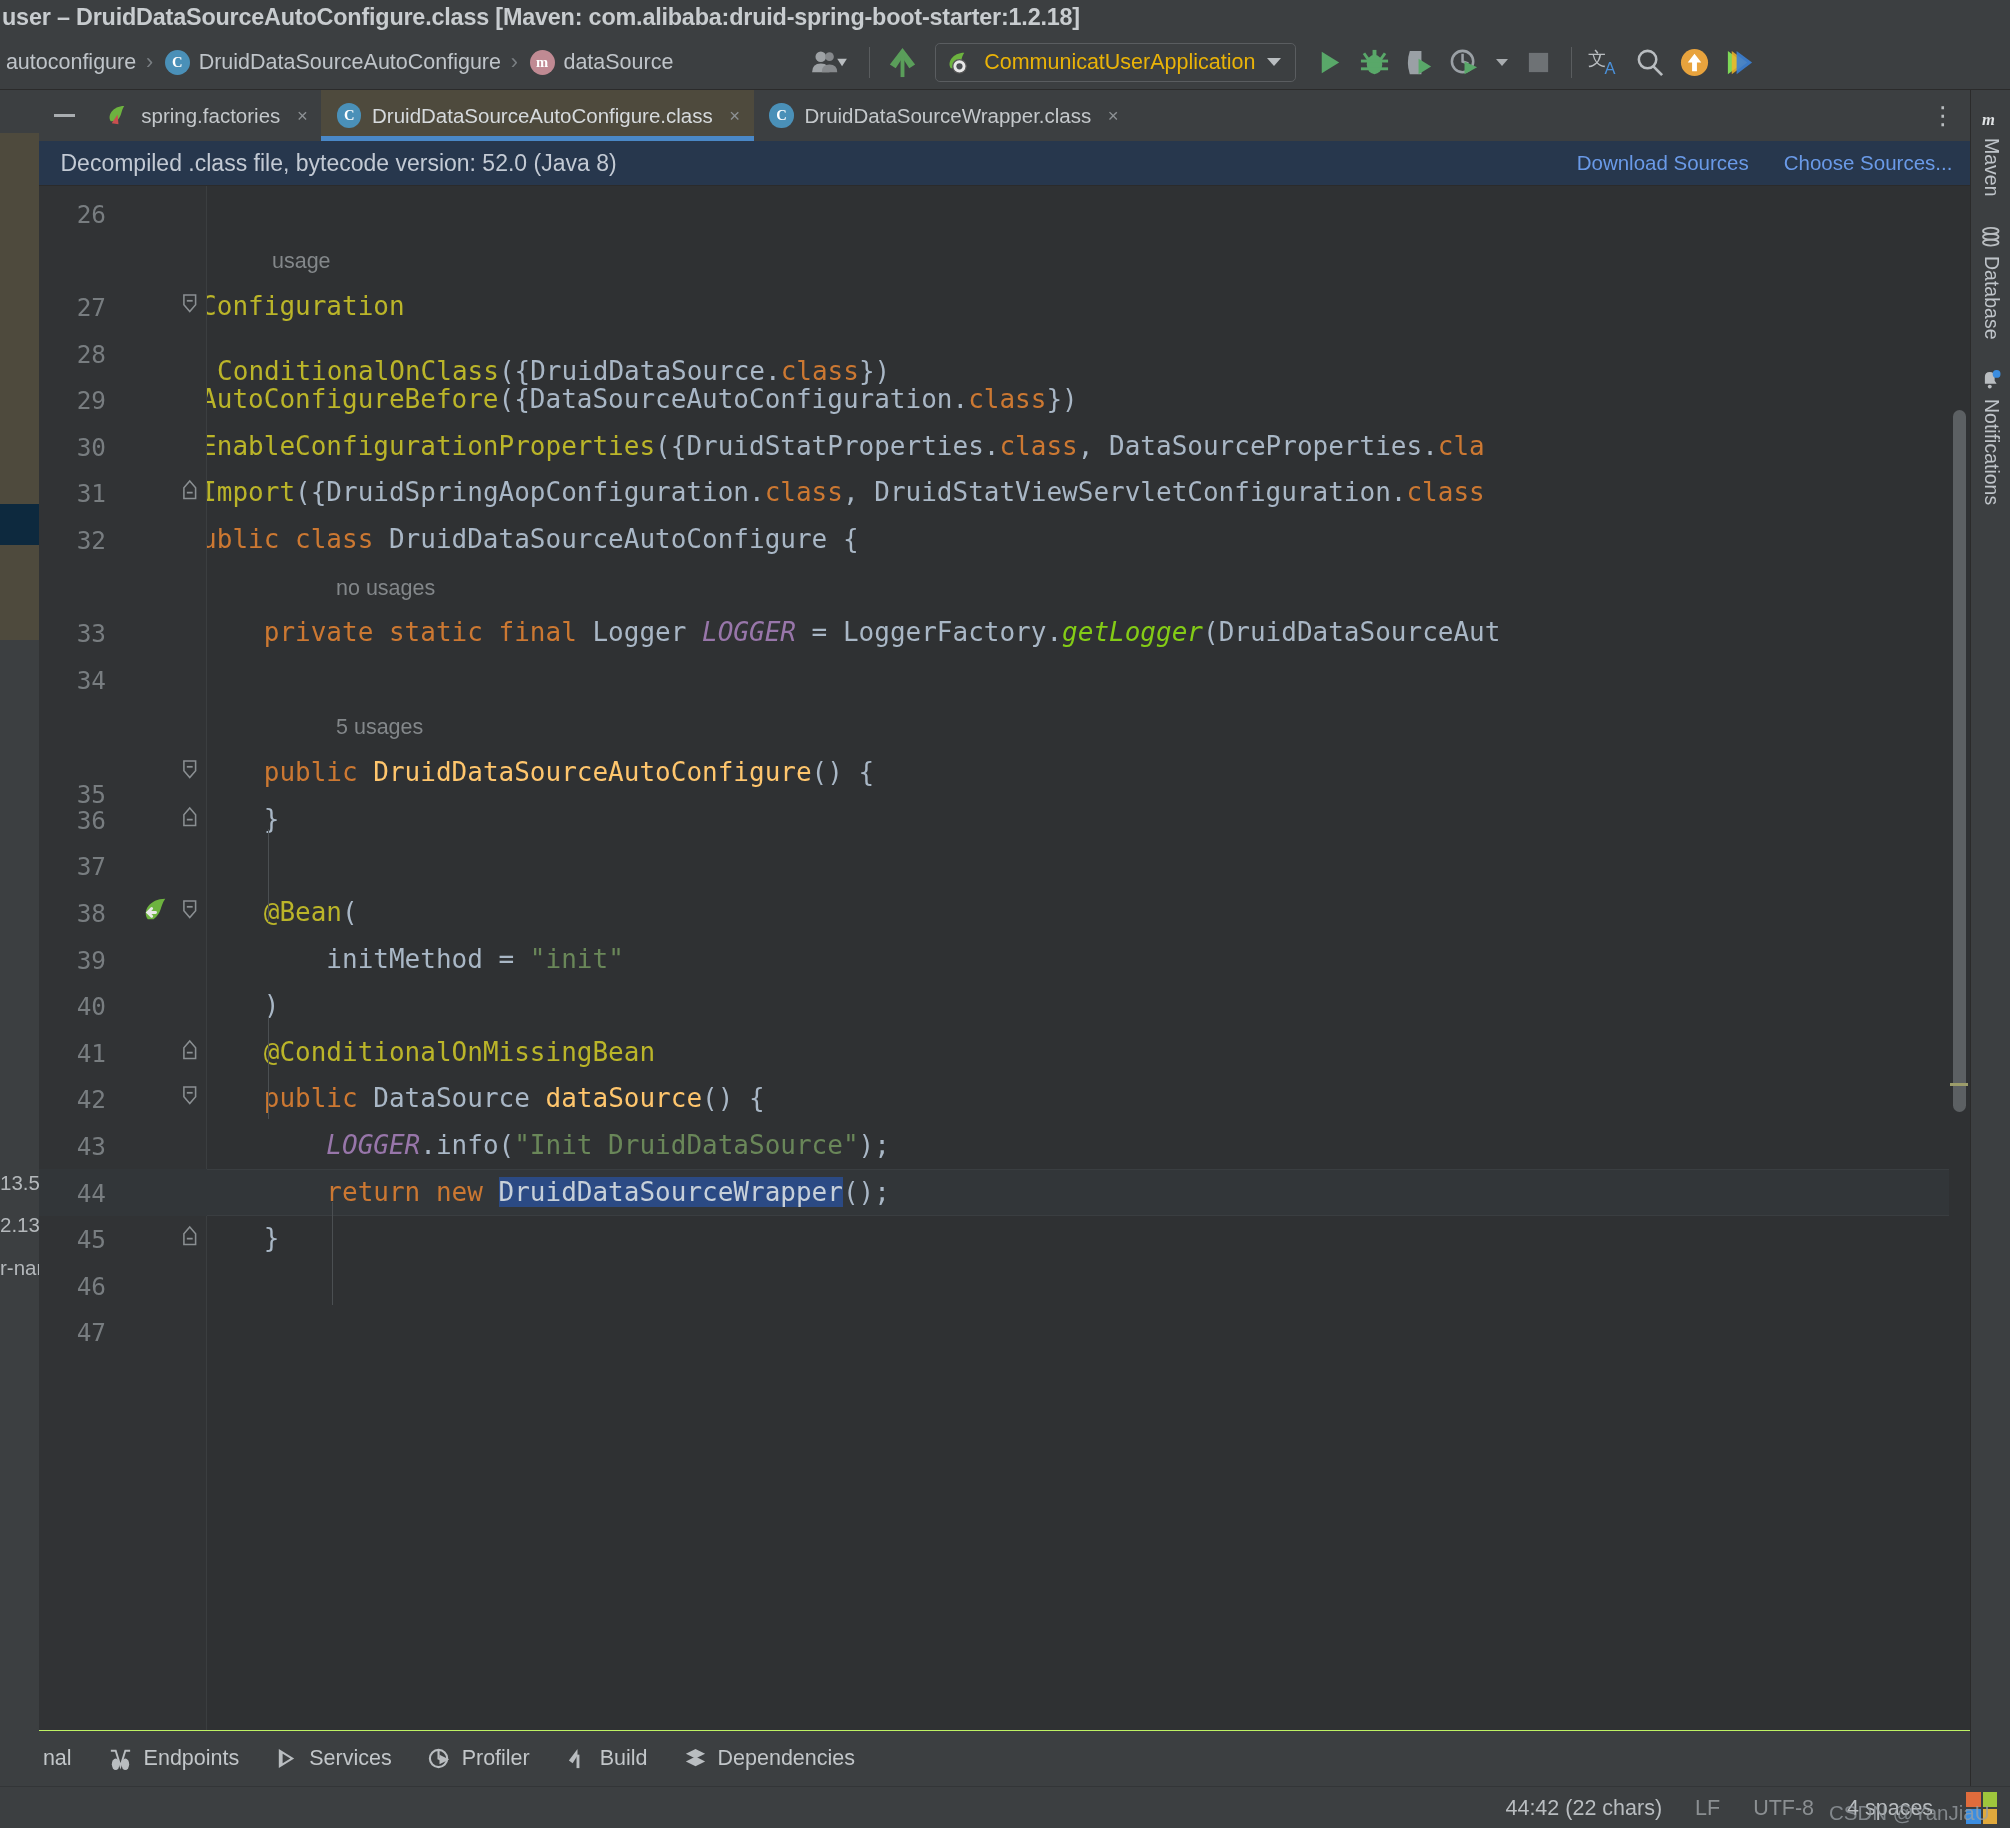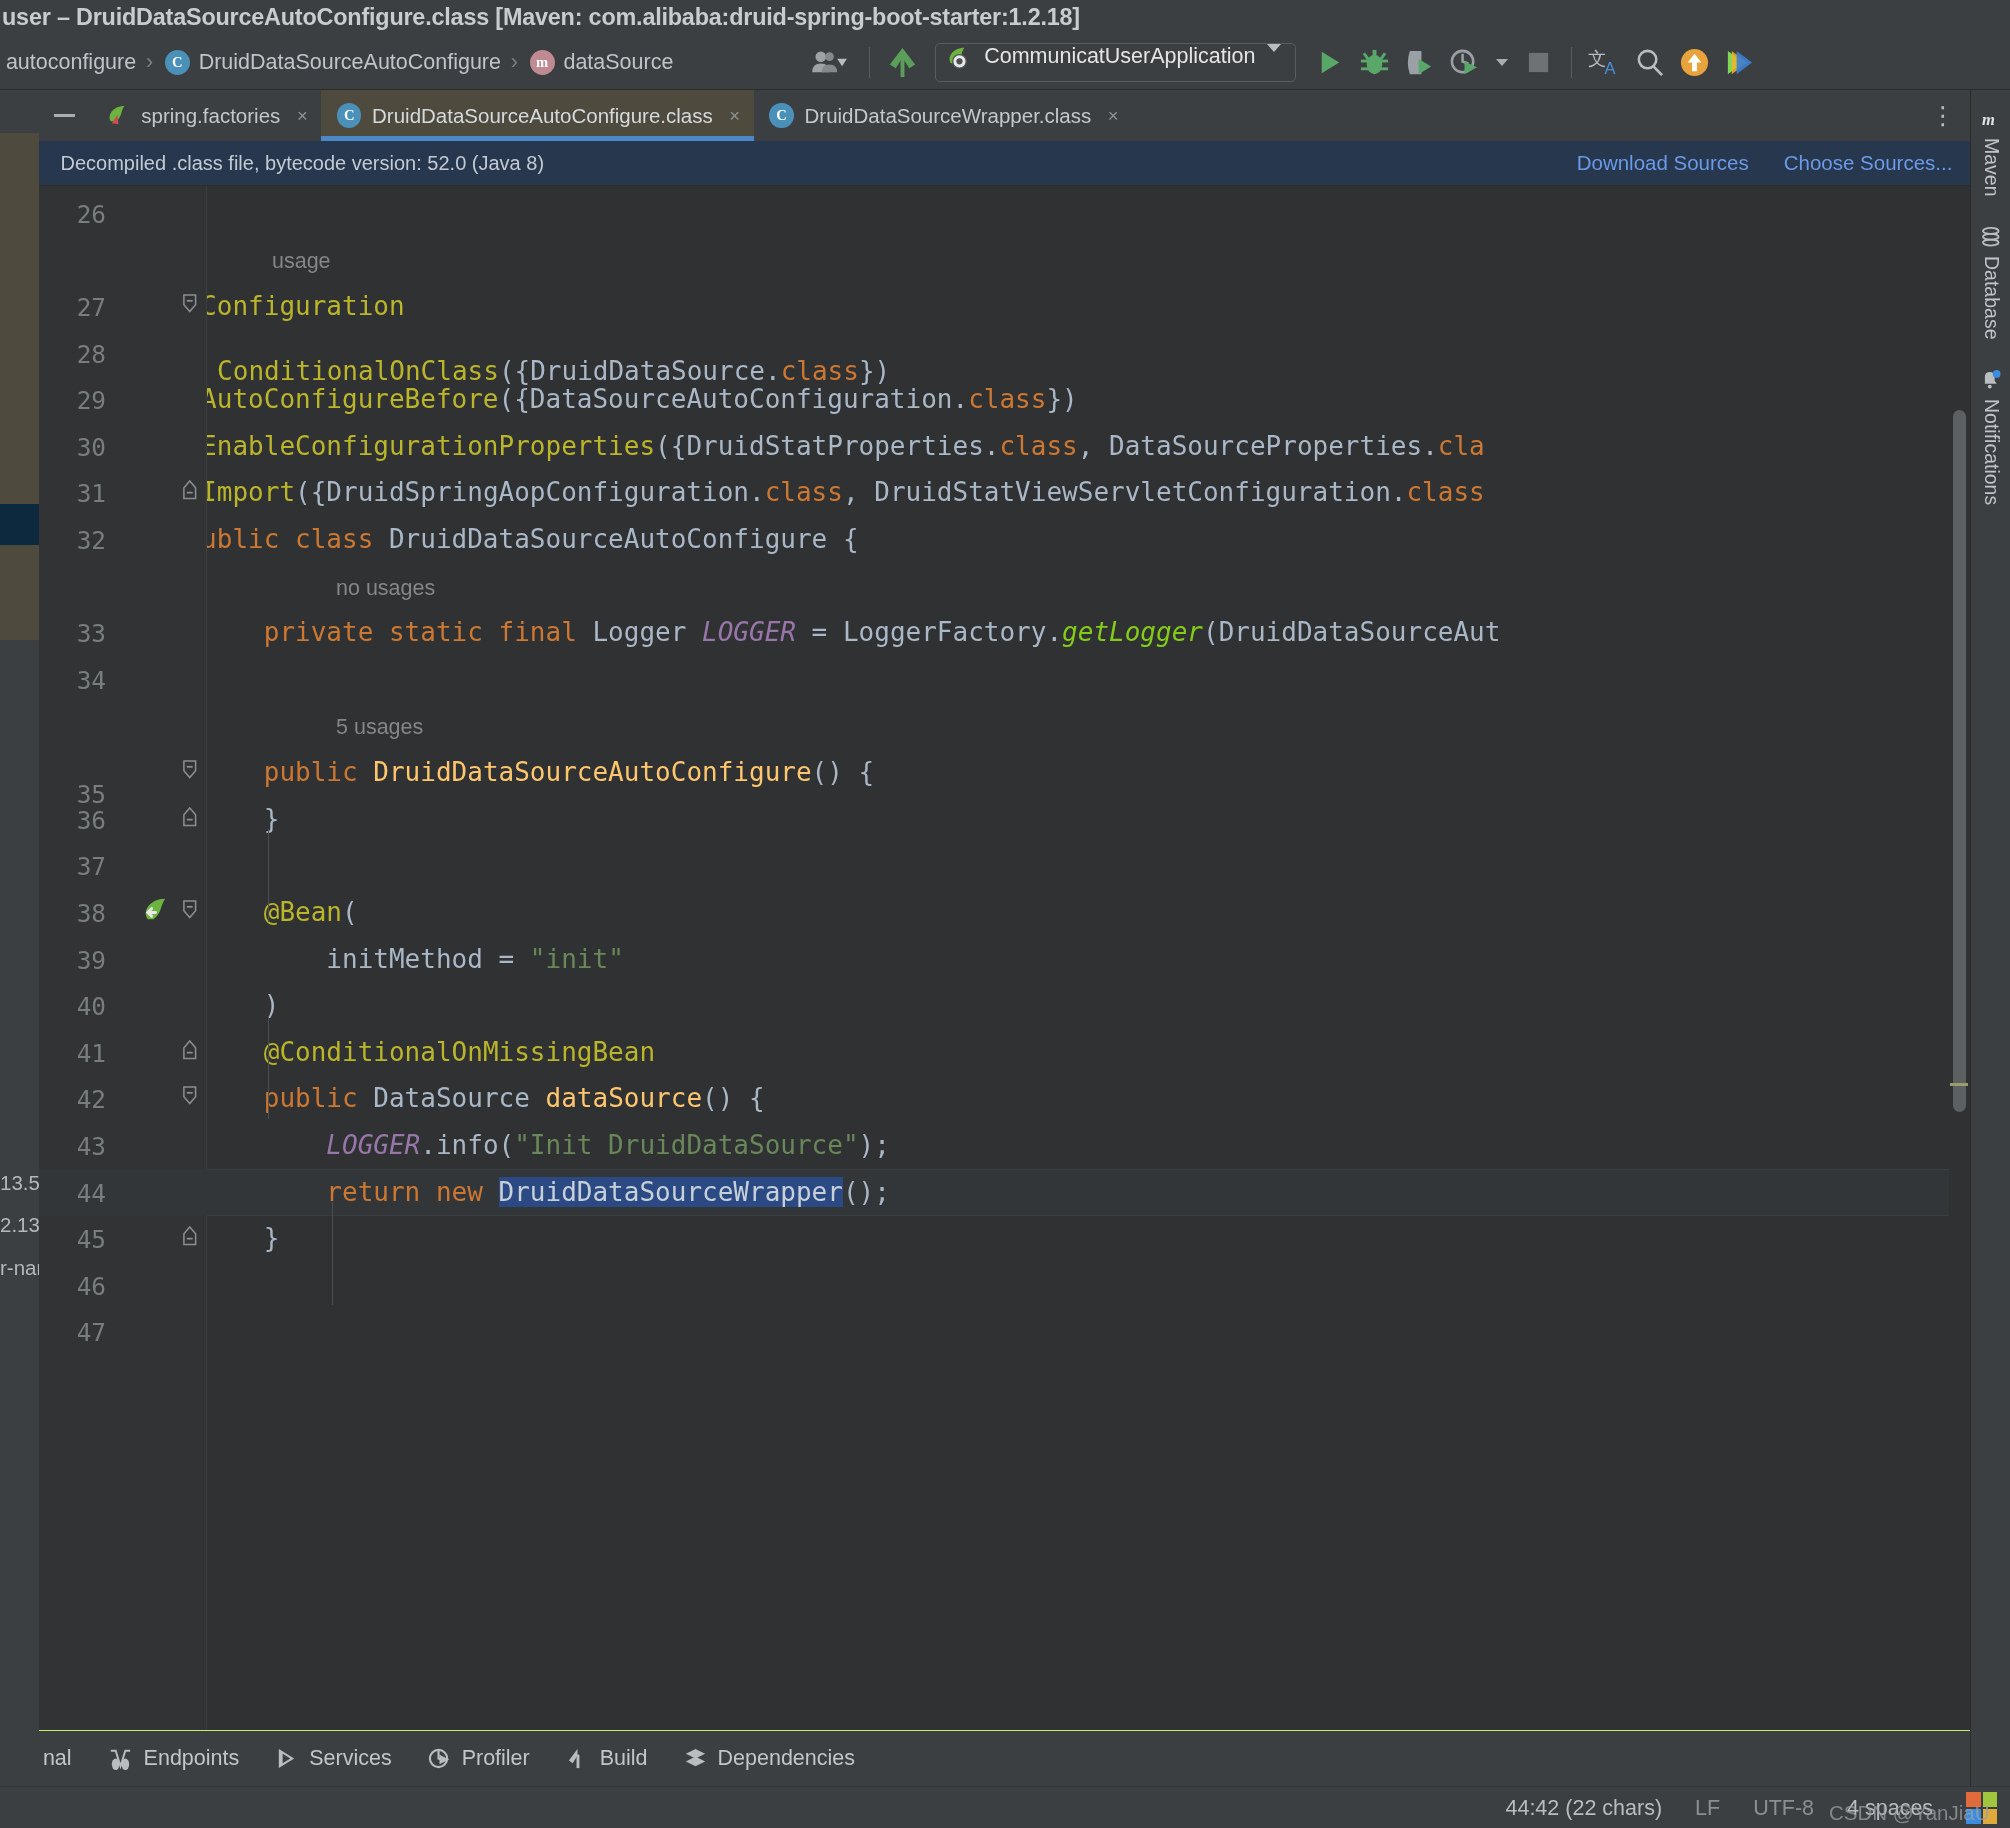--- a/index.html
+++ b/index.html
@@ -59,24 +59,24 @@
   .tb-btn {
     width: 45px; height: 45px;
     display: flex; align-items: center; justify-content: center;
     cursor: default;
   }
   .tb-sep {
     width: 1px; height: 31px; background: #5a5d5f; margin: 0 9.8px;
   }
 
   .runconfig {
-    display: flex; gap: 11.7px;
+    display: flex; align-items: center; gap: 11.7px;
     border: 1px solid #5a5d60; border-radius: 4.9px;
     height: 39px; padding: 0 13.7px 0 9.8px;
-    color: #e5e5e5; font-size: 21.5px; white-space: nowrap;
+    color: #eab308; font-size: 21.5px; white-space: nowrap;
     cursor: default; background: transparent;
   }
   .caret-dn {
     width: 0; height: 0;
     border-left: 7.8px solid transparent; border-right: 7.8px solid transparent;
     border-top: 8.8px solid #b9bdc0;
   }
   .caret-sm {
     width: 0; height: 0;
     border-left: 6.8px solid transparent; border-right: 6.8px solid transparent;
@@ -143,21 +143,21 @@
   }
   .dots { color: #b9bdc0; font-size: 25px; letter-spacing: 1px; cursor: default; line-height: 0.6;}
 
   
   .notifbar {
     flex: 0 0 45px; background: #27374d;
     display: flex; align-items: center;
     padding: 0 17.6px 0 21.5px;
     border-bottom: 1px solid #2b2b2b;
   }
-  .notifbar .ntext { color: #c3cad4; font-size: 20px; white-space: nowrap; }
+  .notifbar .ntext { color: #c3cad4; font-size: 23px; white-space: nowrap; }
   .notifbar .nspacer { flex: 1 1 auto; }
   .notifbar .nlink {
     color: #6a9ae8; font-size: 20.5px; white-space: nowrap;
     margin-left: 35px; cursor: default;
   }
 
   
   .editor {
     flex: 1 1 auto; background: #2f3133; position: relative;
     display: flex; min-height: 0; overflow: hidden;

